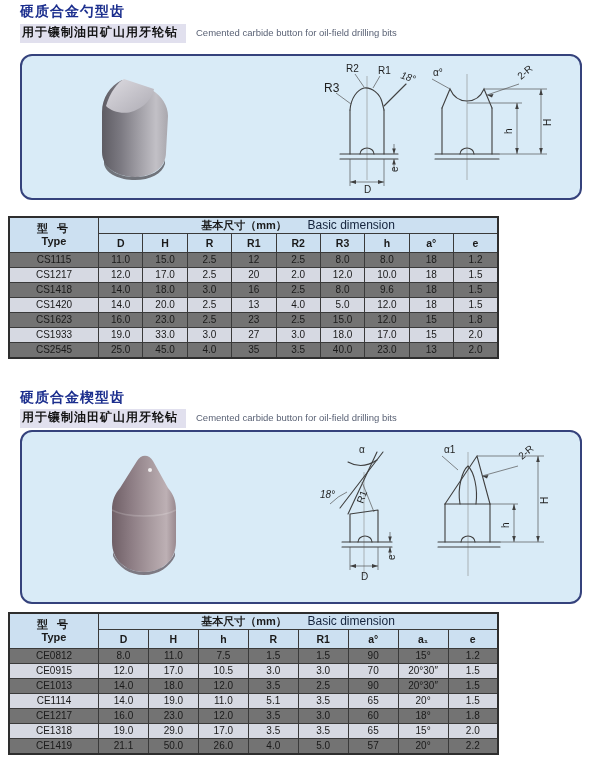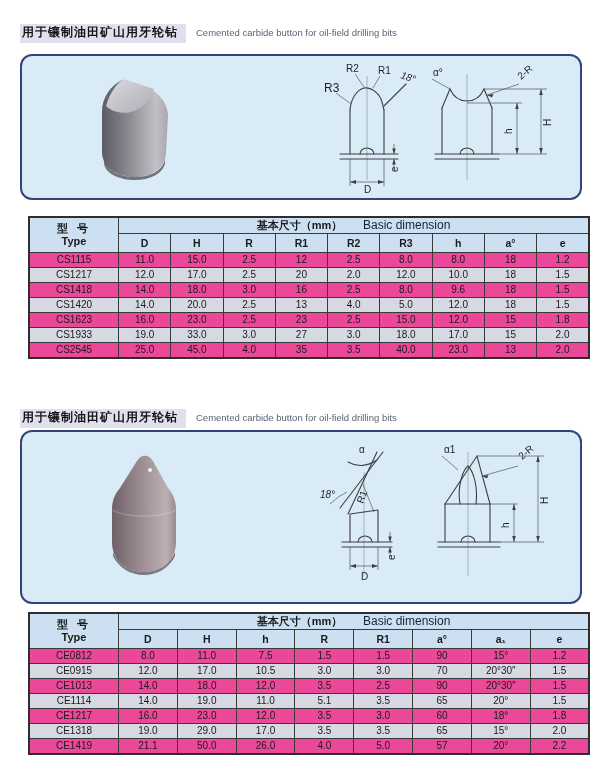--- a/index.html
+++ b/index.html
@@ -17,22 +17,22 @@
          border:2px solid #35427c;border-radius:12px;}
   .p1{top:54px;height:142px;}
   .p2{top:430px;height:170px;}
   .photo1{position:absolute;left:72px;top:14px;}
   .photo2{position:absolute;left:82px;top:16px;}
   .drawA1{position:absolute;left:300px;top:6px;}
   .drawB1{position:absolute;left:405px;top:6px;}
   .drawA2{position:absolute;left:298px;top:12px;}
   .drawB2{position:absolute;left:408px;top:12px;}
 
-  .spec{position:absolute;left:28px;width:562px;border-collapse:collapse;
-        table-layout:fixed;background:#ec4899;color:#1a1a1a;
+  .spec{position:absolute;left:8px;width:491px;border-collapse:collapse;
+        table-layout:fixed;background:#737373;color:#1a1a1a;
         border:2px solid #2e2e2e;}
   .spec th,.spec td{border:1px solid #3a3a3a;text-align:center;padding:0;
         font-size:10px;line-height:14px;height:14px;overflow:hidden;}
   .spec thead th{background:#cce0f1;vertical-align:middle;}
   .spec tbody tr:nth-child(even){background:#d6d9e2;}
   .t1pos{top:216px;}
   .t2pos{top:612px;}
   .type-h{width:88px;}
   .type-h .cn{font-size:11px;font-weight:bold;letter-spacing:3px;line-height:13px;}
   .type-h .en{font-size:11px;font-weight:bold;line-height:13px;}
@@ -47,20 +47,21 @@
   .ah{fill:#3f3f3f;stroke:none;}
   .lbl{font-family:"Liberation Sans",sans-serif;font-size:10px;fill:#1f1f1f;}
   .lbl.i{font-style:italic;}
   .lbl.big{font-size:12px;}
 </style>
 </head>
 <body>
 
 <div class="page">
 
+  <h2 class="sec-title" style="top:3px">硬质合金勺型齿</h2>
 
   <div class="subtitle" style="top:22px">
     <span class="sub-cn">用于镶制油田矿山用牙轮钻</span><span class="sub-en">Cemented carbide button for oil-field drilling bits</span>
   </div>
 
   <div class="panel p1">
 
     <svg class="photo1" width="82" height="114" viewBox="0 0 82 114">
       <defs>
         <linearGradient id="g1" x1="0" y1="0" x2="1" y2="0">
@@ -240,20 +241,21 @@
           <td>35</td>
           <td>3.5</td>
           <td>40.0</td>
           <td>23.0</td>
           <td>13</td>
           <td>2.0</td>
         </tr>
       </tbody>
   </table>
 
+  <h2 class="sec-title" style="top:389px">硬质合金楔型齿</h2>
 
   <div class="subtitle" style="top:407px">
     <span class="sub-cn">用于镶制油田矿山用牙轮钻</span><span class="sub-en">Cemented carbide button for oil-field drilling bits</span>
   </div>
 
   <div class="panel p2">
 
     <svg class="photo2" width="82" height="138" viewBox="0 0 82 138">
       <defs>
         <linearGradient id="g2" x1="0" y1="0" x2="1" y2="0">

